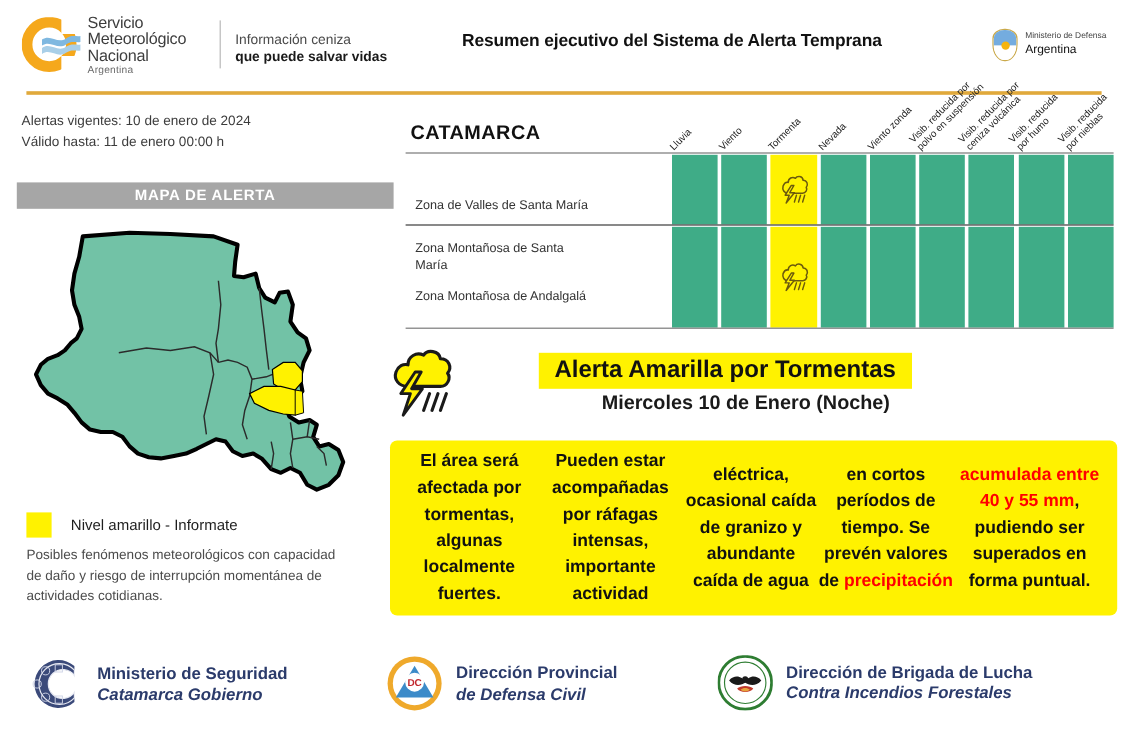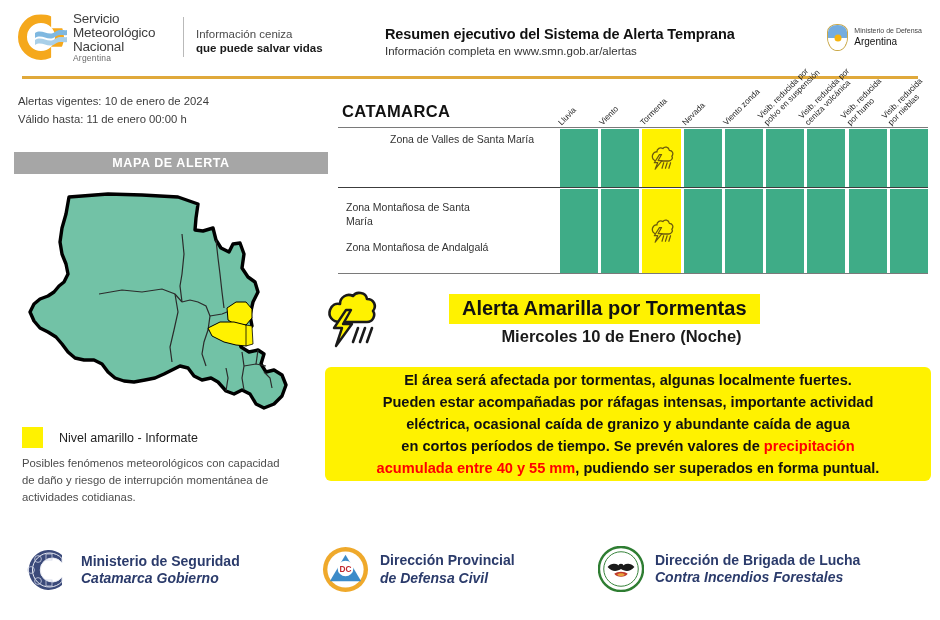--- a/index.html
+++ b/index.html
@@ -86,23 +86,23 @@
   #alert-icon { position:absolute; left:322px; top:290px; width:60px; height:62px; }
   #alert-band {
     position:absolute; left:449px; top:294px; background:#FFF200;
     padding:3px 13px 4px; font-size:20px; font-weight:bold; color:#111;
   }
   #alert-sub { position:absolute; left:449px; top:327px; width:345px; text-align:center;
     font-size:16.5px; font-weight:bold; color:#1a1a1a; }
 
   
   #ybox {
-    position:absolute; left:325px; top:367px; width:606px; height:114px;
+    position:absolute; left:325px; top:367px; width:606px; height:146px;
     background:#FFF200; border-radius:6px;
-    display:flex; flex-direction:column; align-items:center; justify-content:center;
+    display:flex; align-items:center; justify-content:center;
     padding:6px 10px;
   }
   #ybox p { font-size:14.6px; font-weight:bold; color:#111; line-height:1.52; text-align:center; }
   #ybox .hot { color:#FF0000; }
 
   
   #footer { position:absolute; left:0; top:538px; width:940px; height:82px; }
   .f-item { position:absolute; display:flex; align-items:center; }
   .f-txt { margin-left:11px; line-height:1.22; color:#2B3B6B; font-weight:bold; }
   .f-txt .t1 { font-size:14px; }
@@ -136,21 +136,20 @@
 
     <div id="smn-divider"></div>
 
     <div id="official-txt">
       <div class="o1">Información ceniza</div>
       <div class="o2">que puede salvar vidas</div>
     </div>
 
     <div id="resumen">
       <div class="r1">Resumen ejecutivo del Sistema de Alerta Temprana</div>
-      <div class="r2">Información completa en www.smn.gob.ar/alertas</div>
     </div>
 
     <div id="mindef">
       <div class="arg-shield">
         <div class="sh">
             <div class="top"></div>
             <div class="bot"></div>
           </div>
         <div class="sun"></div>
       </div>
@@ -280,21 +279,21 @@
           </g>
         </svg>
         <div class="cell" style="left: 123.733px; width: 38.0444px; top: 60px; height: 84px; background: rgb(63, 172, 135);"></div>
         <div class="cell" style="left: 164.978px; width: 38.0444px; top: 60px; height: 84px; background: rgb(63, 172, 135);"></div>
         <div class="cell" style="left: 206.222px; width: 38.0444px; top: 60px; height: 84px; background: rgb(63, 172, 135);"></div>
         <div class="cell" style="left: 247.467px; width: 38.0444px; top: 60px; height: 84px; background: rgb(63, 172, 135);"></div>
         <div class="cell" style="left: 288.711px; width: 38.0444px; top: 60px; height: 84px; background: rgb(63, 172, 135);"></div>
         <div class="cell" style="left: 329.956px; width: 38.0444px; top: 60px; height: 84px; background: rgb(63, 172, 135);"></div>
       </div>
     <div id="zlabels">
-        <div class="zlabel" style="left: 8px; top: 44px; width: 150px; margin-left: 44px;">Zona de Valles de Santa María</div>
+        <div class="zlabel" style="left: 8px; top: 76px; width: 150px;">Zona de Valles de Santa María</div>
         <div class="zlabel" style="left: 8px; top: 112px; width: 150px;">Zona Montañosa de Santa María</div>
         <div class="zlabel" style="left: 8px; top: 152px; width: 150px;">Zona Montañosa de Andalgalá</div>
       </div>
   <div class="rowline soft" style="left: 0px; top: 39px; width: 590px;"></div>
       <div class="rowline" style="left: 0px; top: 99px; width: 590px;"></div>
       <div class="rowline soft" style="left: 0px; top: 185px; width: 590px;"></div>
     </div>
 
   <svg id="alert-icon" viewBox="0 0 60 62">
     <path fill="#FFF200" stroke="#1a1a1a" stroke-width="2.6" stroke-linejoin="round" d="M18 14 C18 7, 25 3, 31 6 C34 1, 44 2, 45 9 C52 9, 55 16, 51 21 C54 25, 51 32, 45 32 L18 32 C10 32, 6 26, 8 20 C10 15, 14 13, 18 14 Z"></path>

